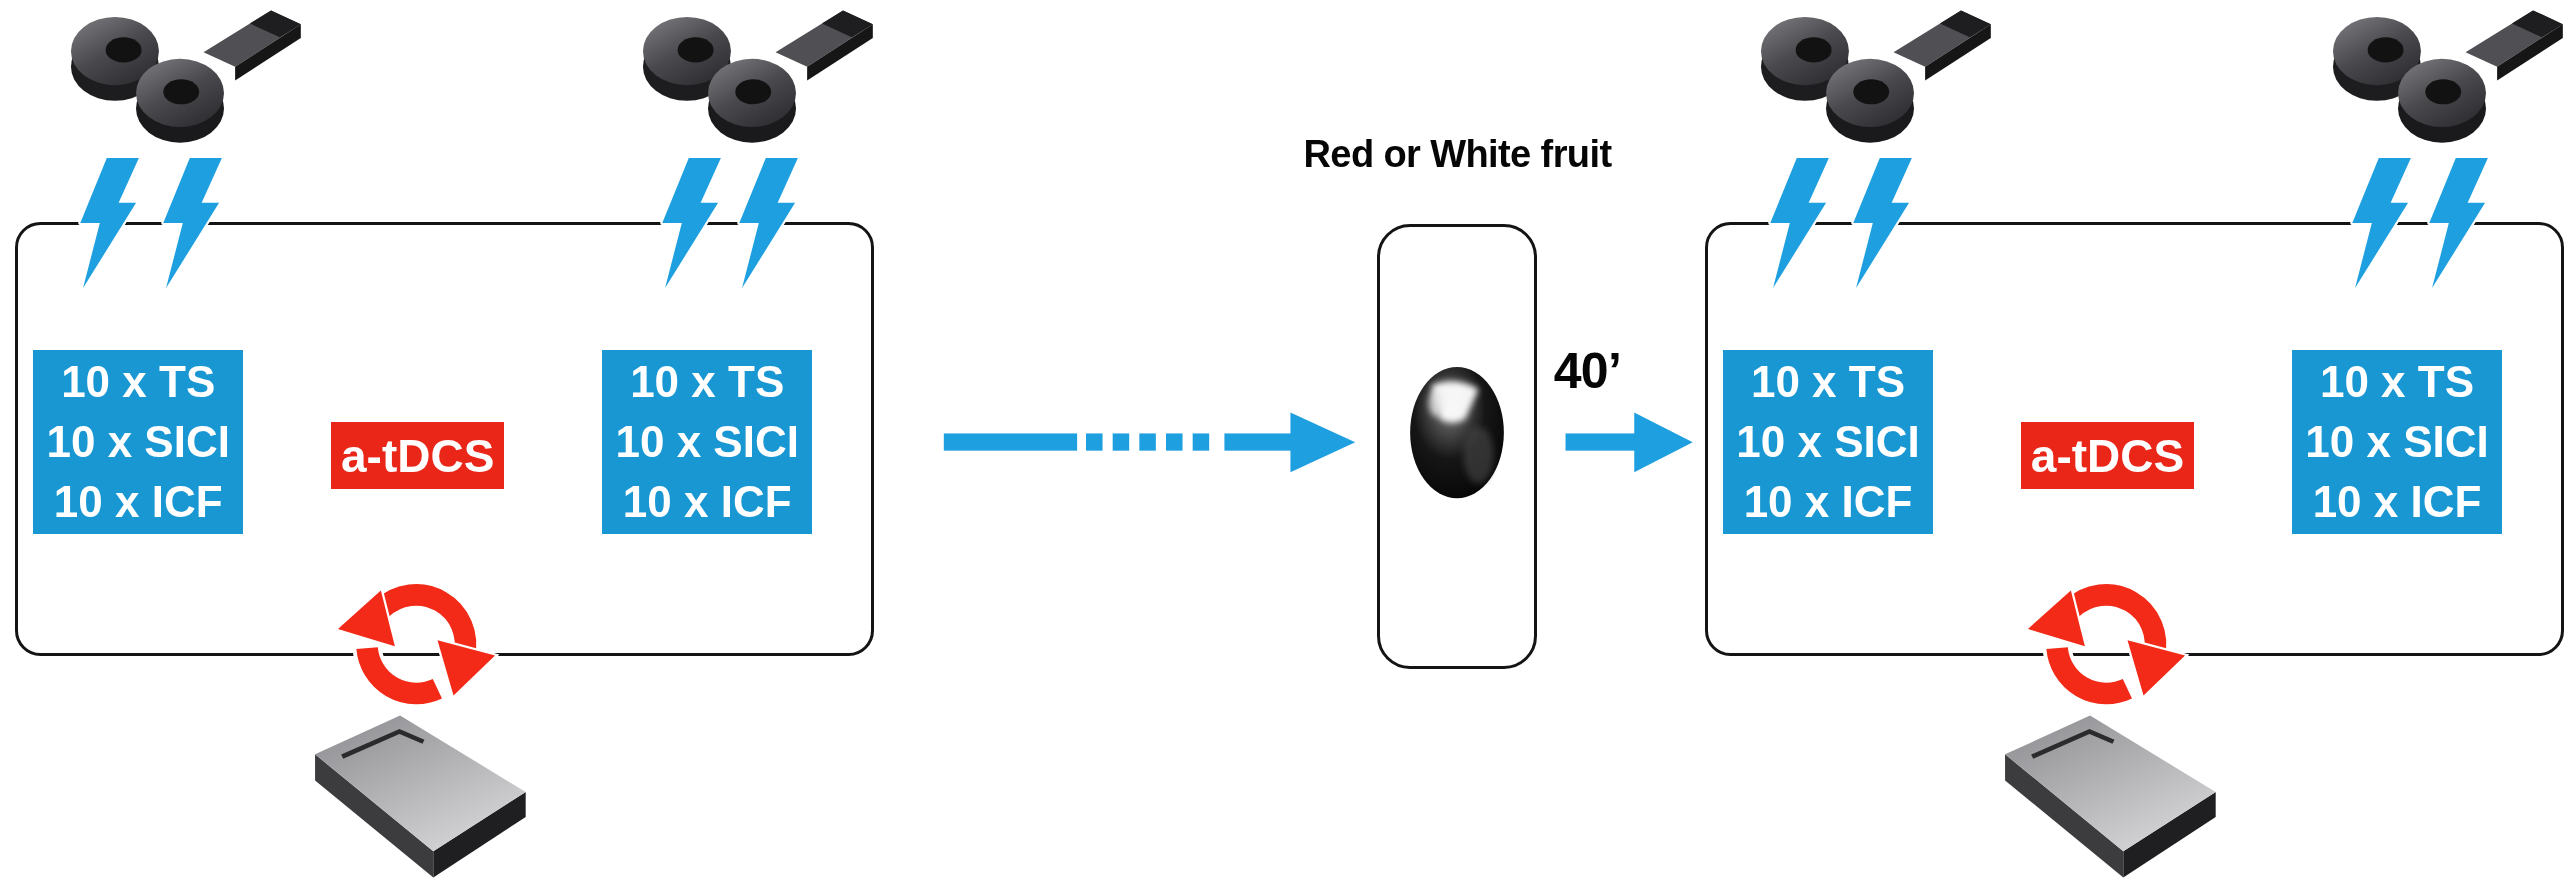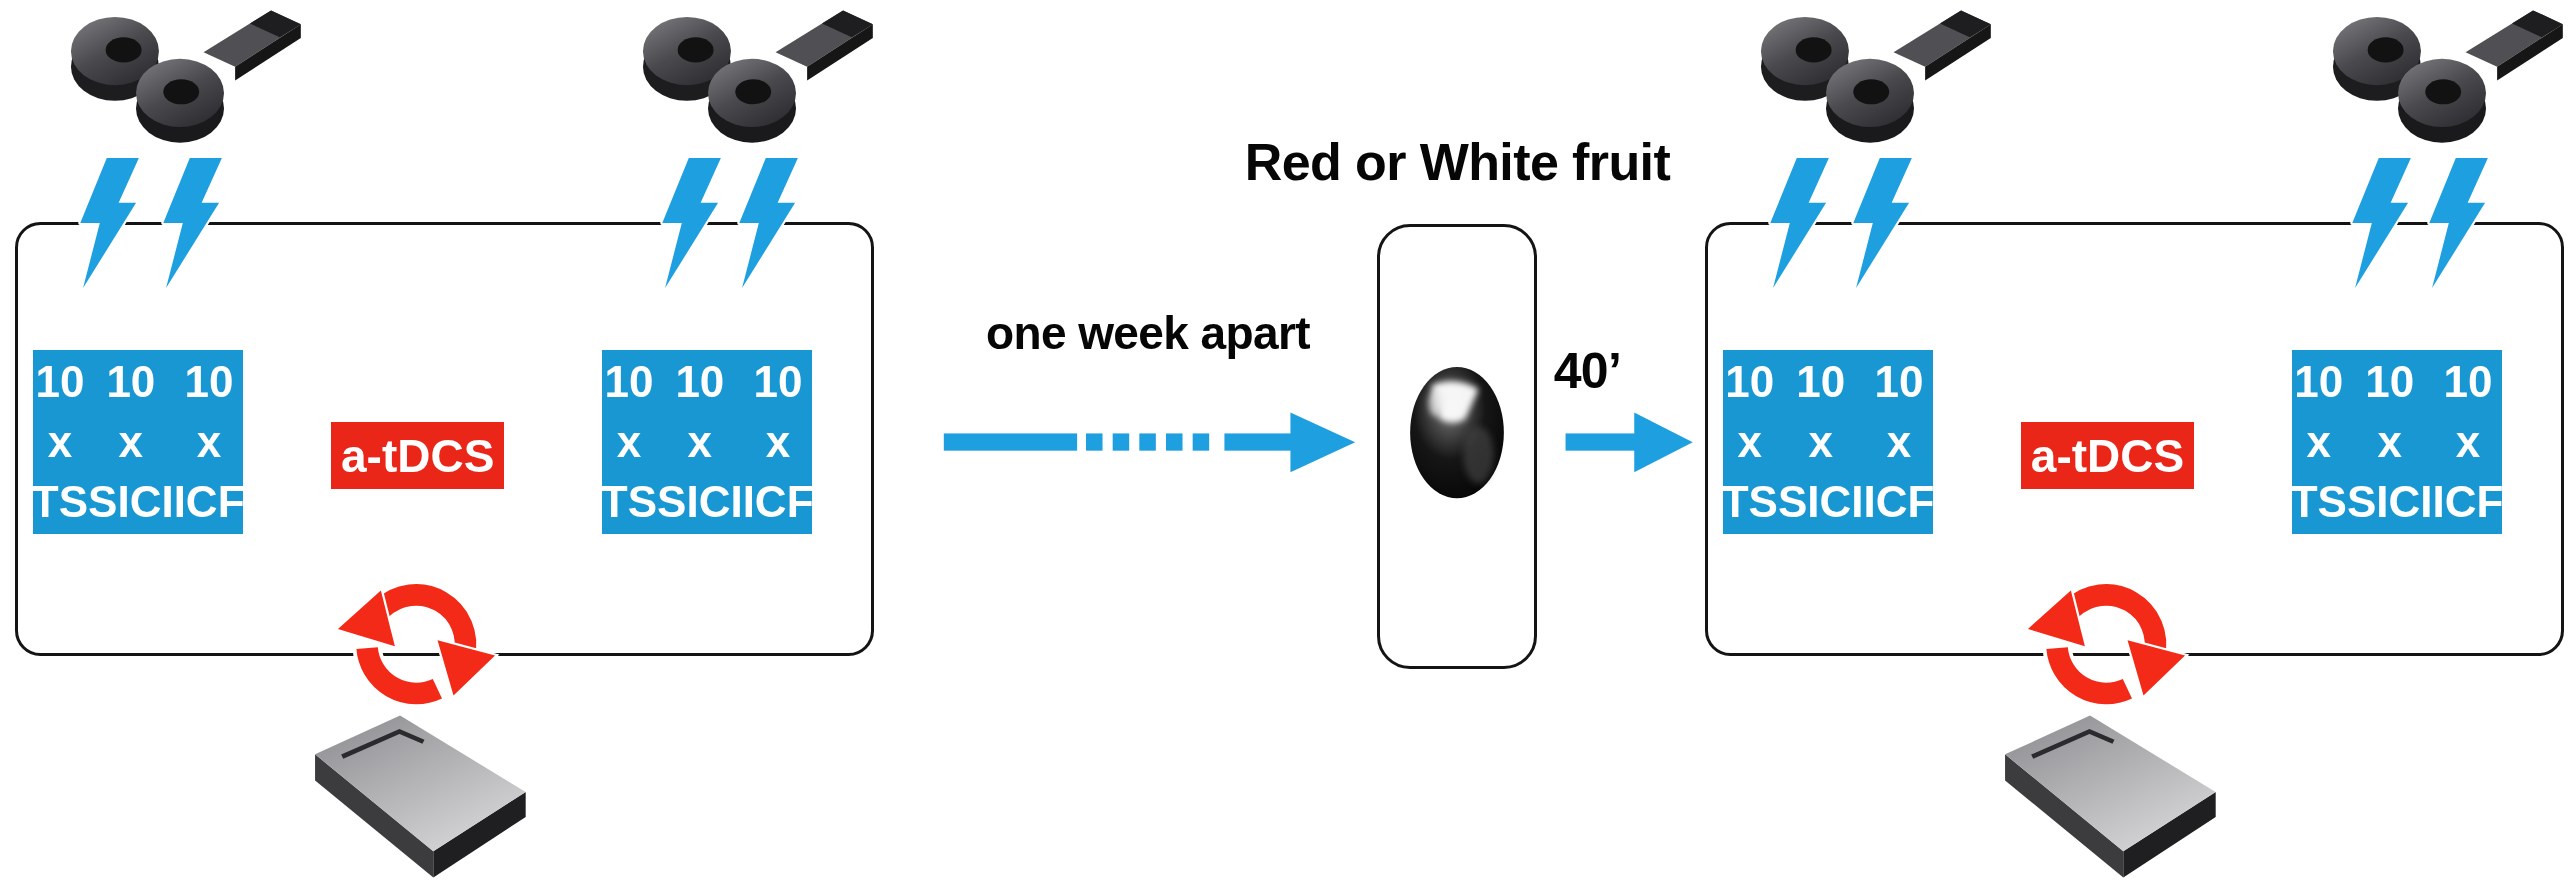--- a/index.html
+++ b/index.html
@@ -17,38 +17,38 @@
   }
   .coil{position:absolute;width:254px;height:156px;z-index:3;}
   .coil-a{left:38px;top:2.5px;}
   .coil-b{left:610px;top:2.5px;}
   .bolt{position:absolute;width:70px;height:130px;top:158px;z-index:2;}
   .bolt-1{left:54px;}  .bolt-2{left:137px;}
   .bolt-3{left:636px;}.bolt-4{left:713px;}
   .mbox{
     position:absolute;top:350px;width:210px;height:184px;background:#1897D3;
     color:#ffffff;font-weight:700;font-size:44px;line-height:60px;
-    display:flex;flex-direction:row;justify-content:center;align-items:center;
+    display:flex;flex-direction:column;justify-content:center;align-items:center;
     text-align:center;z-index:2;
   }
   .mbox-left{left:18px;}
   .mbox-right{left:587px;}
   .tdcs{
     position:absolute;left:316px;top:406px;width:173px;height:67px;background:#EA2619;
     color:#ffffff;font-weight:700;font-size:46px;display:flex;align-items:center;
     justify-content:center;z-index:2;margin-top:16px;
   }
   .cycle{position:absolute;left:316px;top:569px;width:171px;height:152px;z-index:2;}
   .device{position:absolute;left:295px;top:711px;width:222px;height:171px;z-index:2;}
   .label{
     position:absolute;color:#060606;font-weight:700;text-align:center;
     line-height:1.05;letter-spacing:-0.6px;z-index:2;
   }
   .interval-label{left:951px;top:309px;width:394px;font-size:46px;}
-  .fruit-label{left:1140px;top:135px;width:635px;font-size:52px;}
+  .fruit-label{left:1140px;top:135px;width:635px;font-size:38px;}
   .delay-label{left:1524px;top:345px;width:127px;font-size:50px;}
   .arrow{position:absolute;z-index:2;}
   .arrow-week{left:940px;top:406px;width:419px;height:74px;}
   .arrow-delay{left:1563px;top:406px;width:131px;height:74px;}
   .fruit-frame{
     position:absolute;left:1377px;top:224px;width:160px;height:445px;
     border:3.2px solid #141414;border-radius:33px;box-sizing:border-box;z-index:1;
   }
   .fruit{position:absolute;left:1400px;top:363px;width:114px;height:146px;z-index:2;}
   .defs{position:absolute;width:0;height:0;overflow:hidden;}
@@ -161,21 +161,20 @@
     </div>
 
     <svg class="cycle" viewBox="0 0 270 240" width="171" height="152">
         <use href="#sym-cycle"></use>
       </svg>
     <svg class="device" viewBox="0 0 350 270" width="222" height="171">
         <use href="#sym-device"></use>
       </svg>
   </section>
 
-  <div class="label interval-label">one week apart</div>
 
   <svg class="arrow arrow-week" viewBox="0 0 660 116" preserveAspectRatio="none">
     <g fill="#1E9FDF">
       <rect x="6" y="43" width="210" height="27"></rect>
       <rect x="230" y="43" width="26" height="27"></rect>
       <rect x="272" y="43" width="26" height="27"></rect>
       <rect x="314" y="43" width="26" height="27"></rect>
       <rect x="356" y="43" width="26" height="27"></rect>
       <rect x="398" y="43" width="26" height="27"></rect>
       <rect x="448" y="43" width="106" height="27"></rect>

